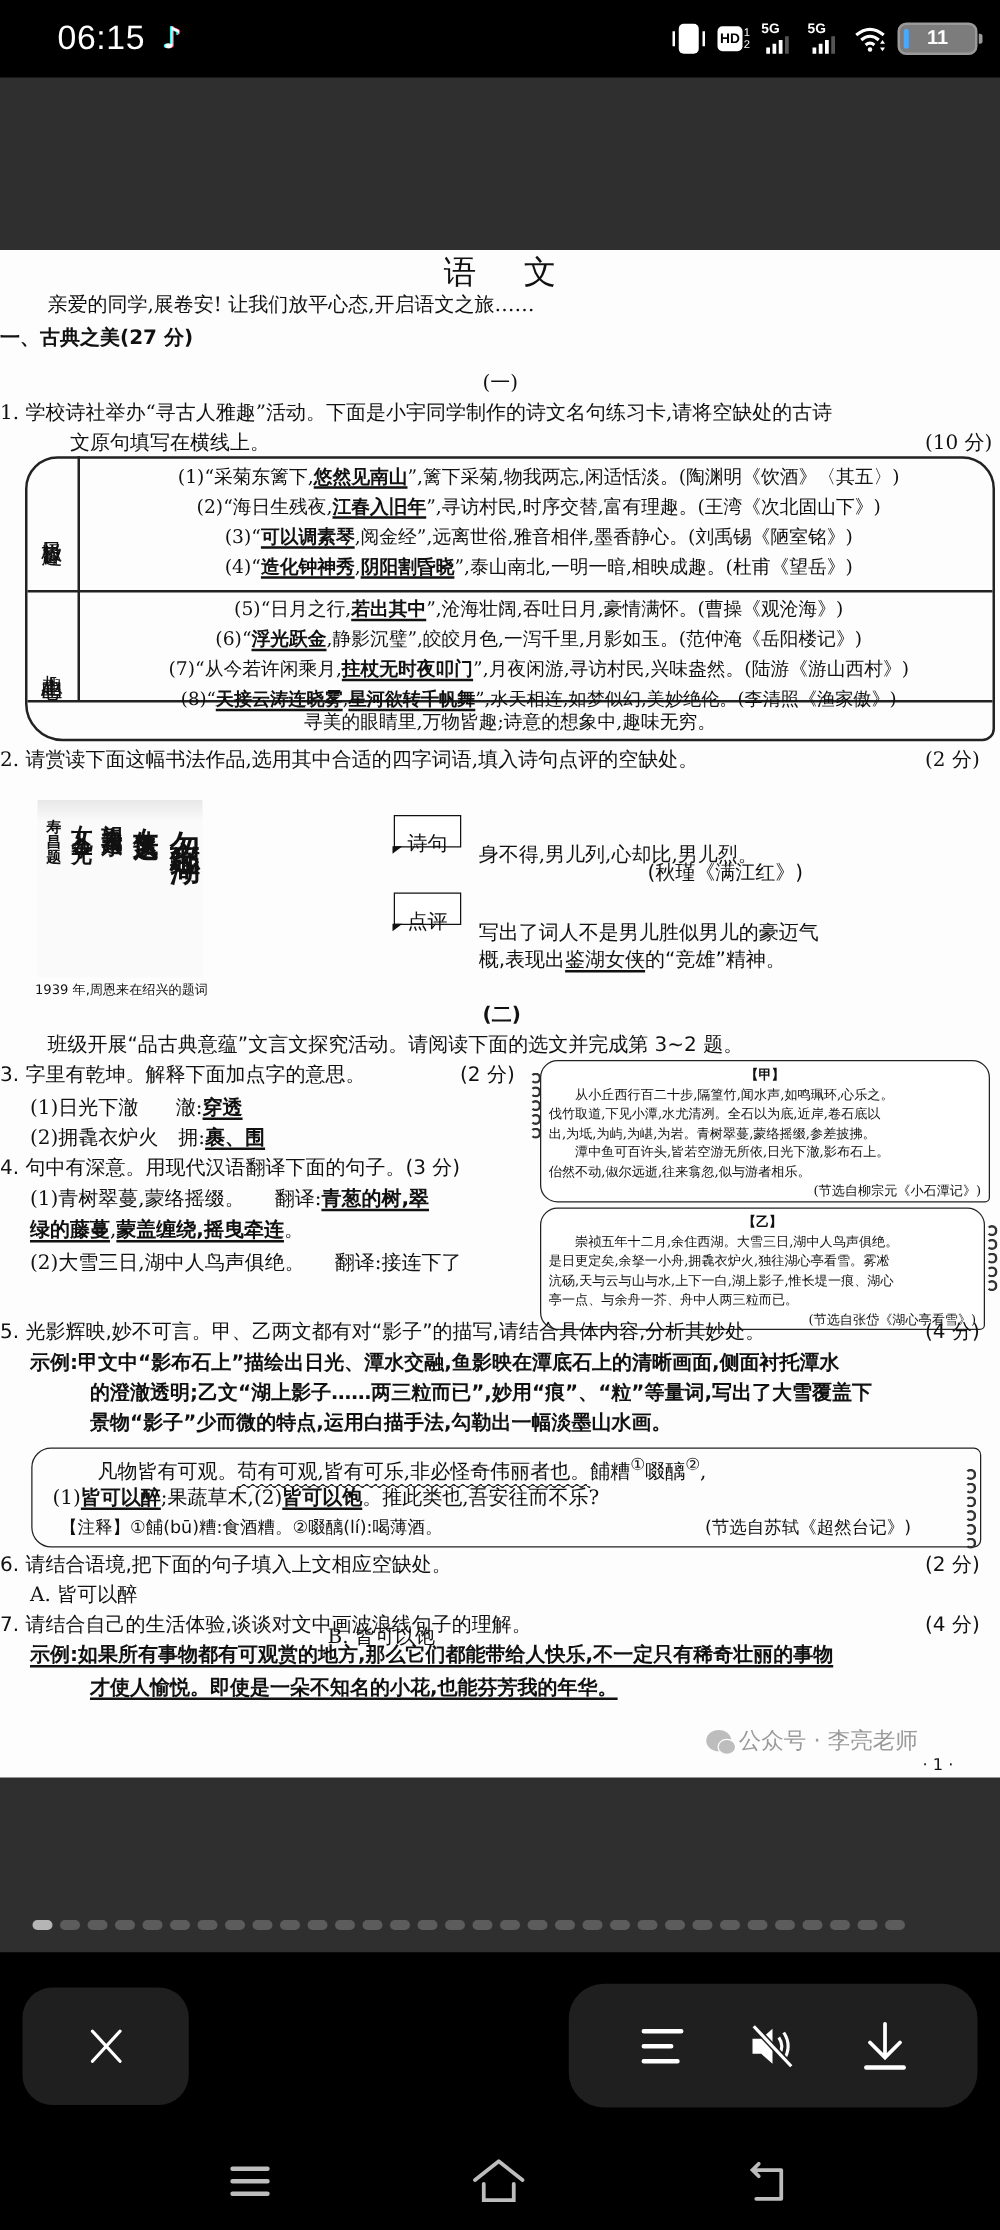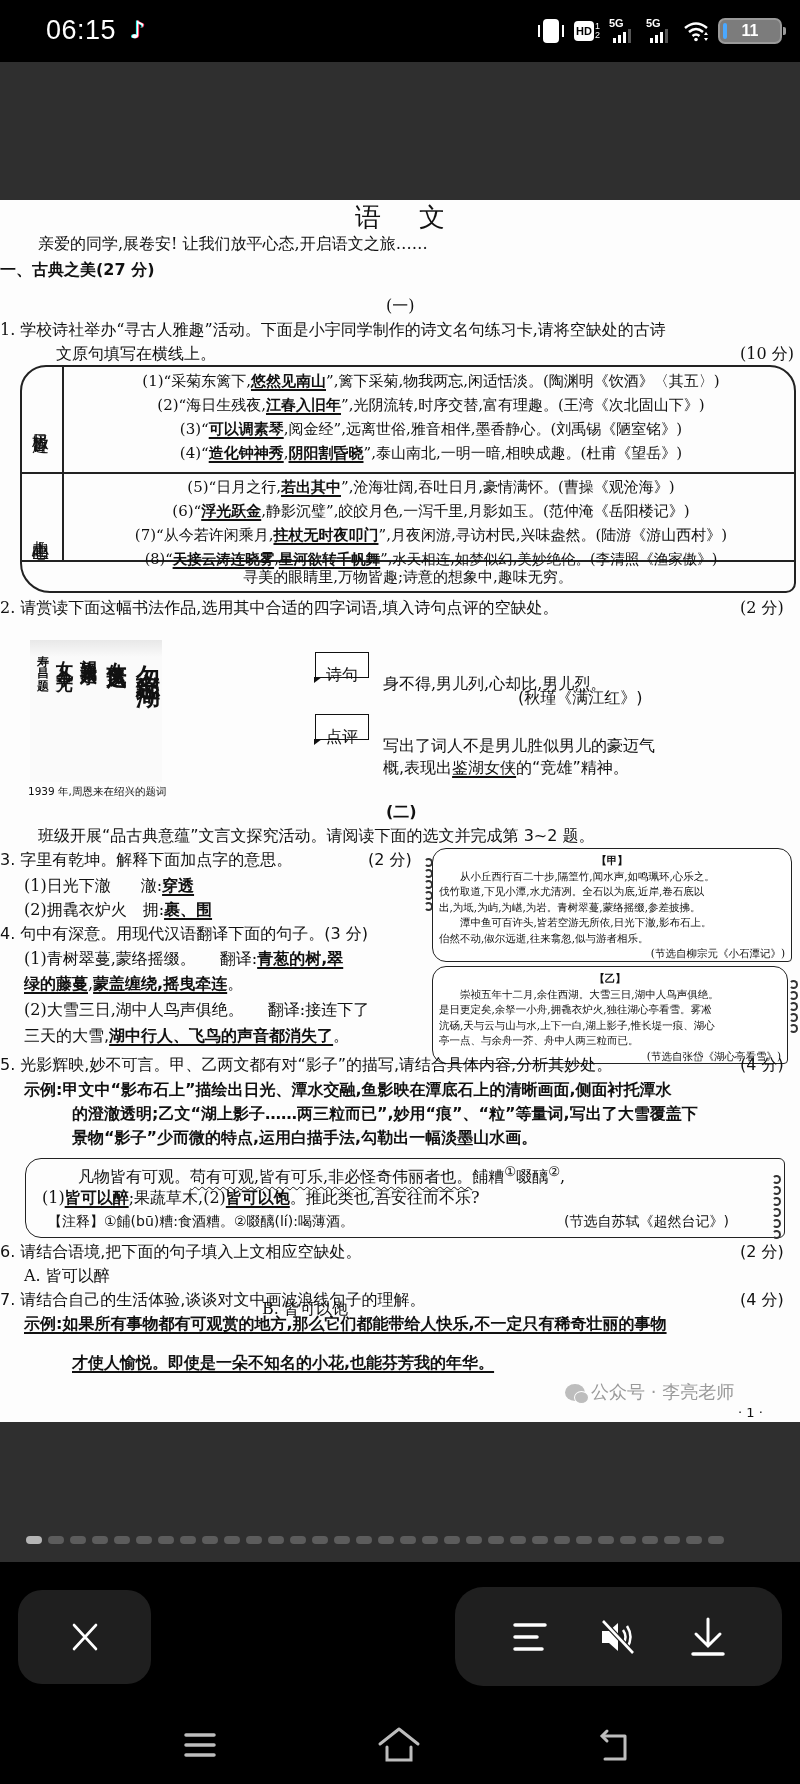--- a/index.html
+++ b/index.html
@@ -149,21 +149,21 @@
   <div class="card-hline2"></div>
 
   <div class="card-cat" style="top:177px; left:20px; width:42px; writing-mode: vertical-rl; line-height:42px; letter-spacing: 1px; height:90px;">极目皆趣</div>
   <div class="card-cat" style="top:284px; left:20px; width:42px; writing-mode: vertical-rl; line-height:42px; letter-spacing: 1px; height:90px;">趣由心生</div>
 
   <div class="card-row" style="left:72px; width:718px; top:172px;">
     <span><span>(1)“采菊东篱下,</span><span class="u">悠然见南山</span><span>”,篱下采菊,物我两忘,闲适恬淡。</span></span>
     <span>(陶渊明《饮酒》〈其五〉)</span>
   </div>
   <div class="card-row" style="left:72px; width:718px; top:196px;">
-    <span><span>(2)“海日生残夜,</span><span class="u">江春入旧年</span><span>”,光阴流转,时序交替,富有理趣。</span></span>
+    <span><span>(2)“海日生残夜,</span><span class="u">江春入旧年</span><span>”,寻访村民,时序交替,富有理趣。</span></span>
     <span>(王湾《次北固山下》)</span>
   </div>
   <div class="card-row" style="left:72px; width:718px; top:220px;">
     <span><span>(3)“</span><span class="u">可以调素琴</span><span>,阅金经”,远离世俗,雅音相伴,墨香静心。</span></span>
     <span>(刘禹锡《陋室铭》)</span>
   </div>
   <div class="card-row" style="left:72px; width:718px; top:244px;">
     <span><span>(4)“</span><span class="u">造化钟神秀</span><span>,</span><span class="u">阴阳割昏晓</span><span>”,泰山南北,一明一暗,相映成趣。</span></span>
     <span>(杜甫《望岳》)</span>
   </div>
@@ -210,21 +210,20 @@
 
   <div class="ab t16 sans" style="left:0; top:650px;">3. 字里有乾坤。解释下面加点字的意思。</div>
   <div class="ab t16 sans" style="left:368px; top:650px;">(2 分)</div>
   <div class="ab t16" style="left:24px; top:676px;"><span>(1)日光下澈</span><span style="margin-left:30px;">澈:</span><span class="u">穿透</span></div>
   <div class="ab t16" style="left:24px; top:700px;"><span>(2)拥毳衣炉火</span><span style="margin-left:16px;">拥:</span><span class="u">裹、围</span></div>
 
   <div class="ab t16 sans" style="left:0; top:724px;">4. 句中有深意。用现代汉语翻译下面的句子。(3 分)</div>
   <div class="ab t16" style="left:24px; top:749px;"><span>(1)青树翠蔓,蒙络摇缀。</span><span style="margin-left:24px;">翻译:</span><span class="u">青葱的树,翠</span></div>
   <div class="ab t16" style="left:24px; top:774px;"><span class="u">绿的藤蔓</span>,<span class="u">蒙盖缠绕,摇曳牵连</span>。</div>
   <div class="ab t16" style="left:24px; top:800px;"><span>(2)大雪三日,湖中人鸟声俱绝。</span><span style="margin-left:24px;">翻译:</span><span class="sans">接连下了</span></div>
-  <div class="ab t16 sans" style="left:24px; top:826px;"><span>三天的大雪,</span><span class="u">湖中行人、飞鸟的声音都消失了</span>。</div>
 
   <div class="rings" style="left:424px; top:658px;">
       <span></span>
       <span></span>
       <span></span>
       <span></span>
       <span></span>
     </div>
   <div class="abox" style="left:432px; top:648px; width:360px; height:114px;">
     <div class="hdr">【甲】</div>
@@ -273,21 +272,21 @@
   <div class="ab sans" style="left:564px; top:1013px; font-size:14px;">(节选自苏轼《超然台记》)</div>
 
   <div class="ab t16 sans" style="left:0; top:1042px;">6. 请结合语境,把下面的句子填入上文相应空缺处。</div>
   <div class="ab t16 sans" style="left:740px; top:1042px;">(2 分)</div>
   <div class="ab t16" style="left:24px; top:1066px;">A. 皆可以醉</div>
   <div class="ab t16" style="left:262px; top:1099px;">B. 皆可以饱</div>
 
   <div class="ab t16 sans" style="left:0; top:1090px;">7. 请结合自己的生活体验,谈谈对文中画波浪线句子的理解。</div>
   <div class="ab t16 sans" style="left:740px; top:1090px;">(4 分)</div>
   <div class="ab t16 u" style="left:24px; top:1114px;">示例:如果所有事物都有可观赏的地方,那么它们都能带给人快乐,不一定只有稀奇壮丽的事物</div>
-  <div class="ab t16 u" style="left:72px; top:1140px;margin-top:13px;">才使人愉悦。即使是一朵不知名的小花,也能芬芳我的年华。</div>
+  <div class="ab t16 u" style="left:72px; top:1140px;">才使人愉悦。即使是一朵不知名的小花,也能芬芳我的年华。</div>
 
   <div class="watermark" style="top:1180px;">
     <span class="wechat-icon"></span>
     <span>公众号 · 李亮老师</span>
   </div>
   <div class="ab sans" style="left:738px; top:1205px; font-size:13px;">· 1 ·</div>
 </div>
 
 <div class="dots" id="dots">
     <span class="dot active"></span>

